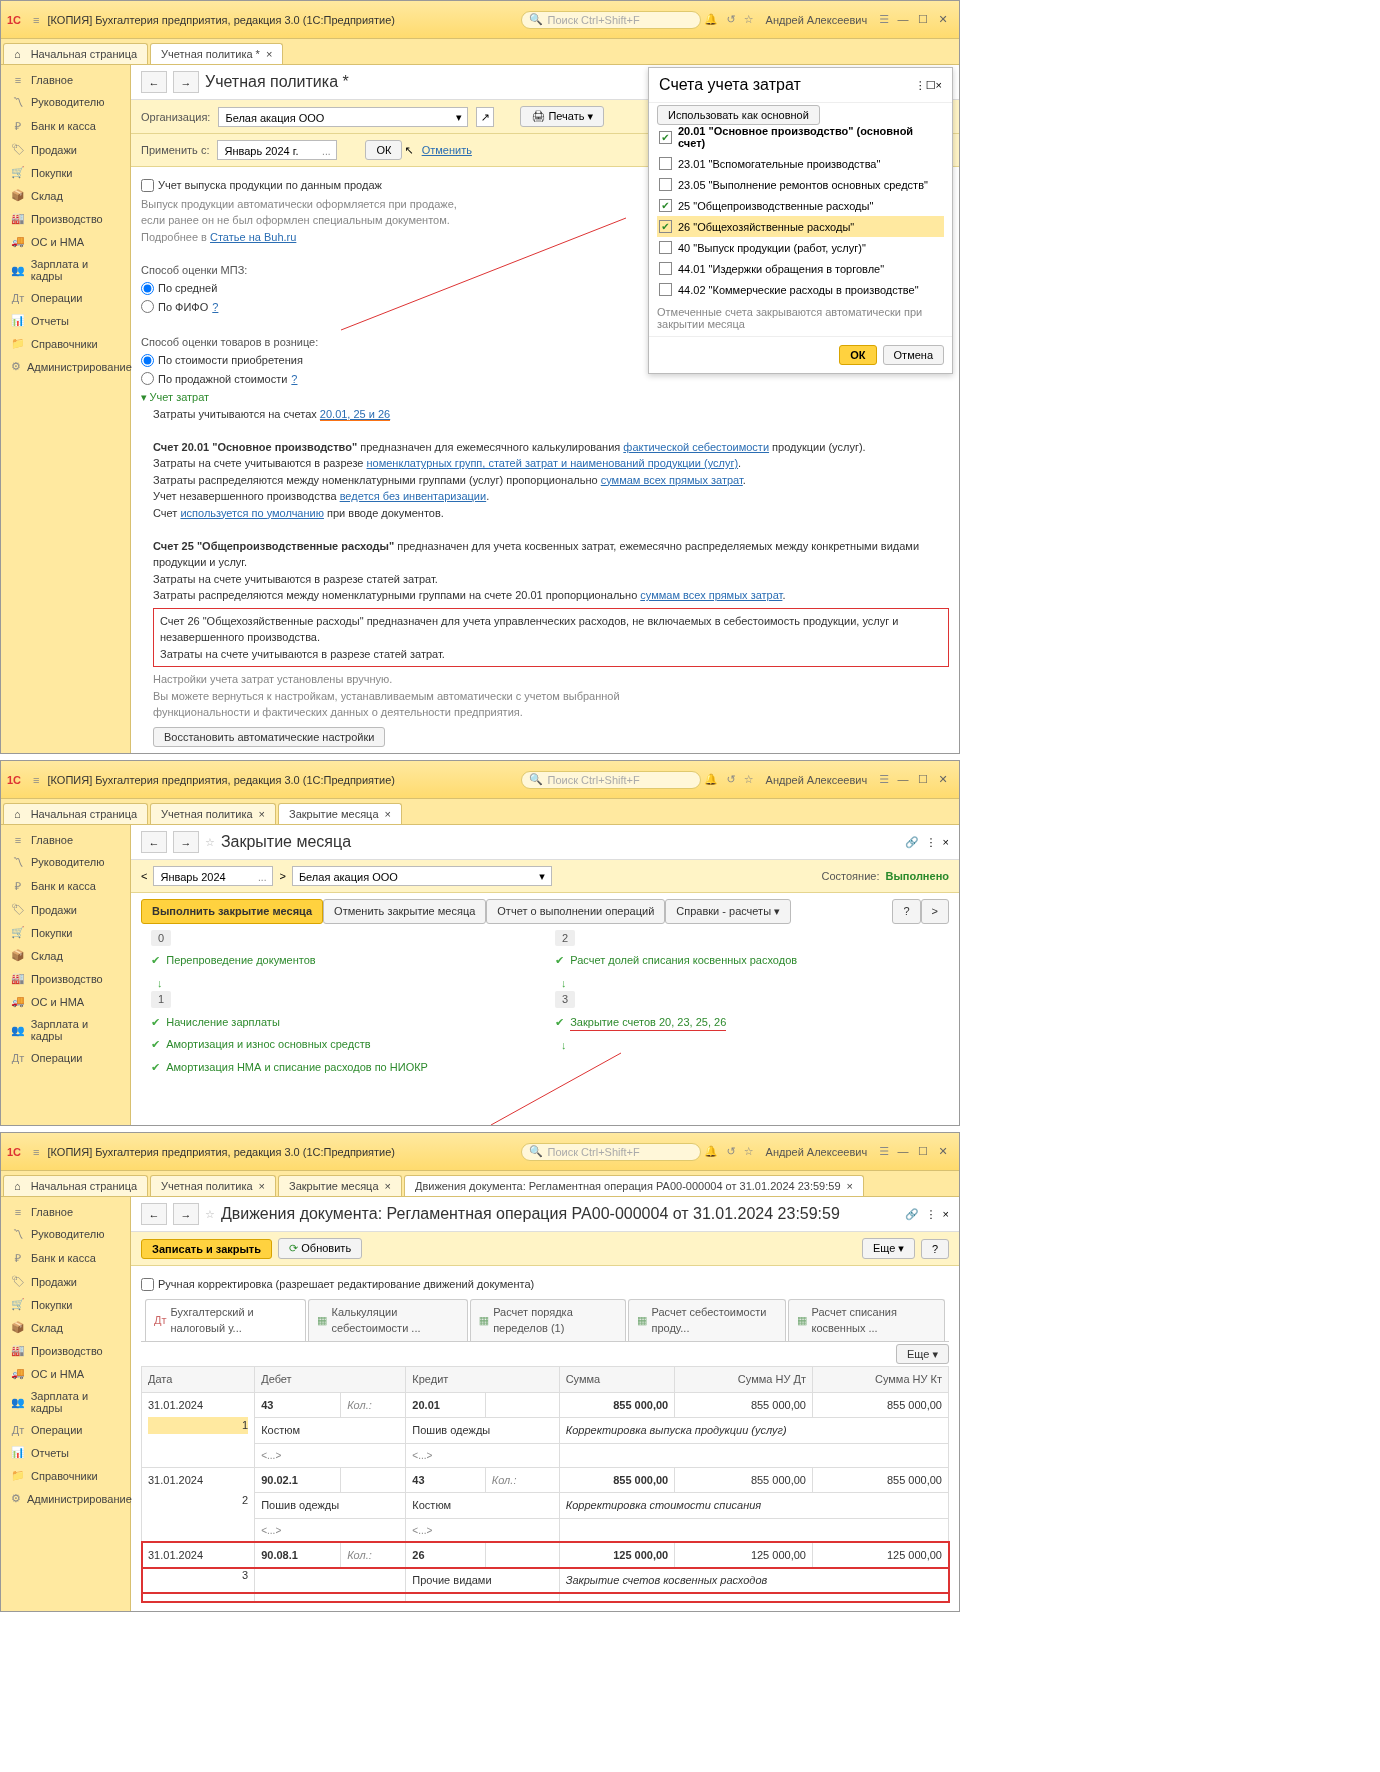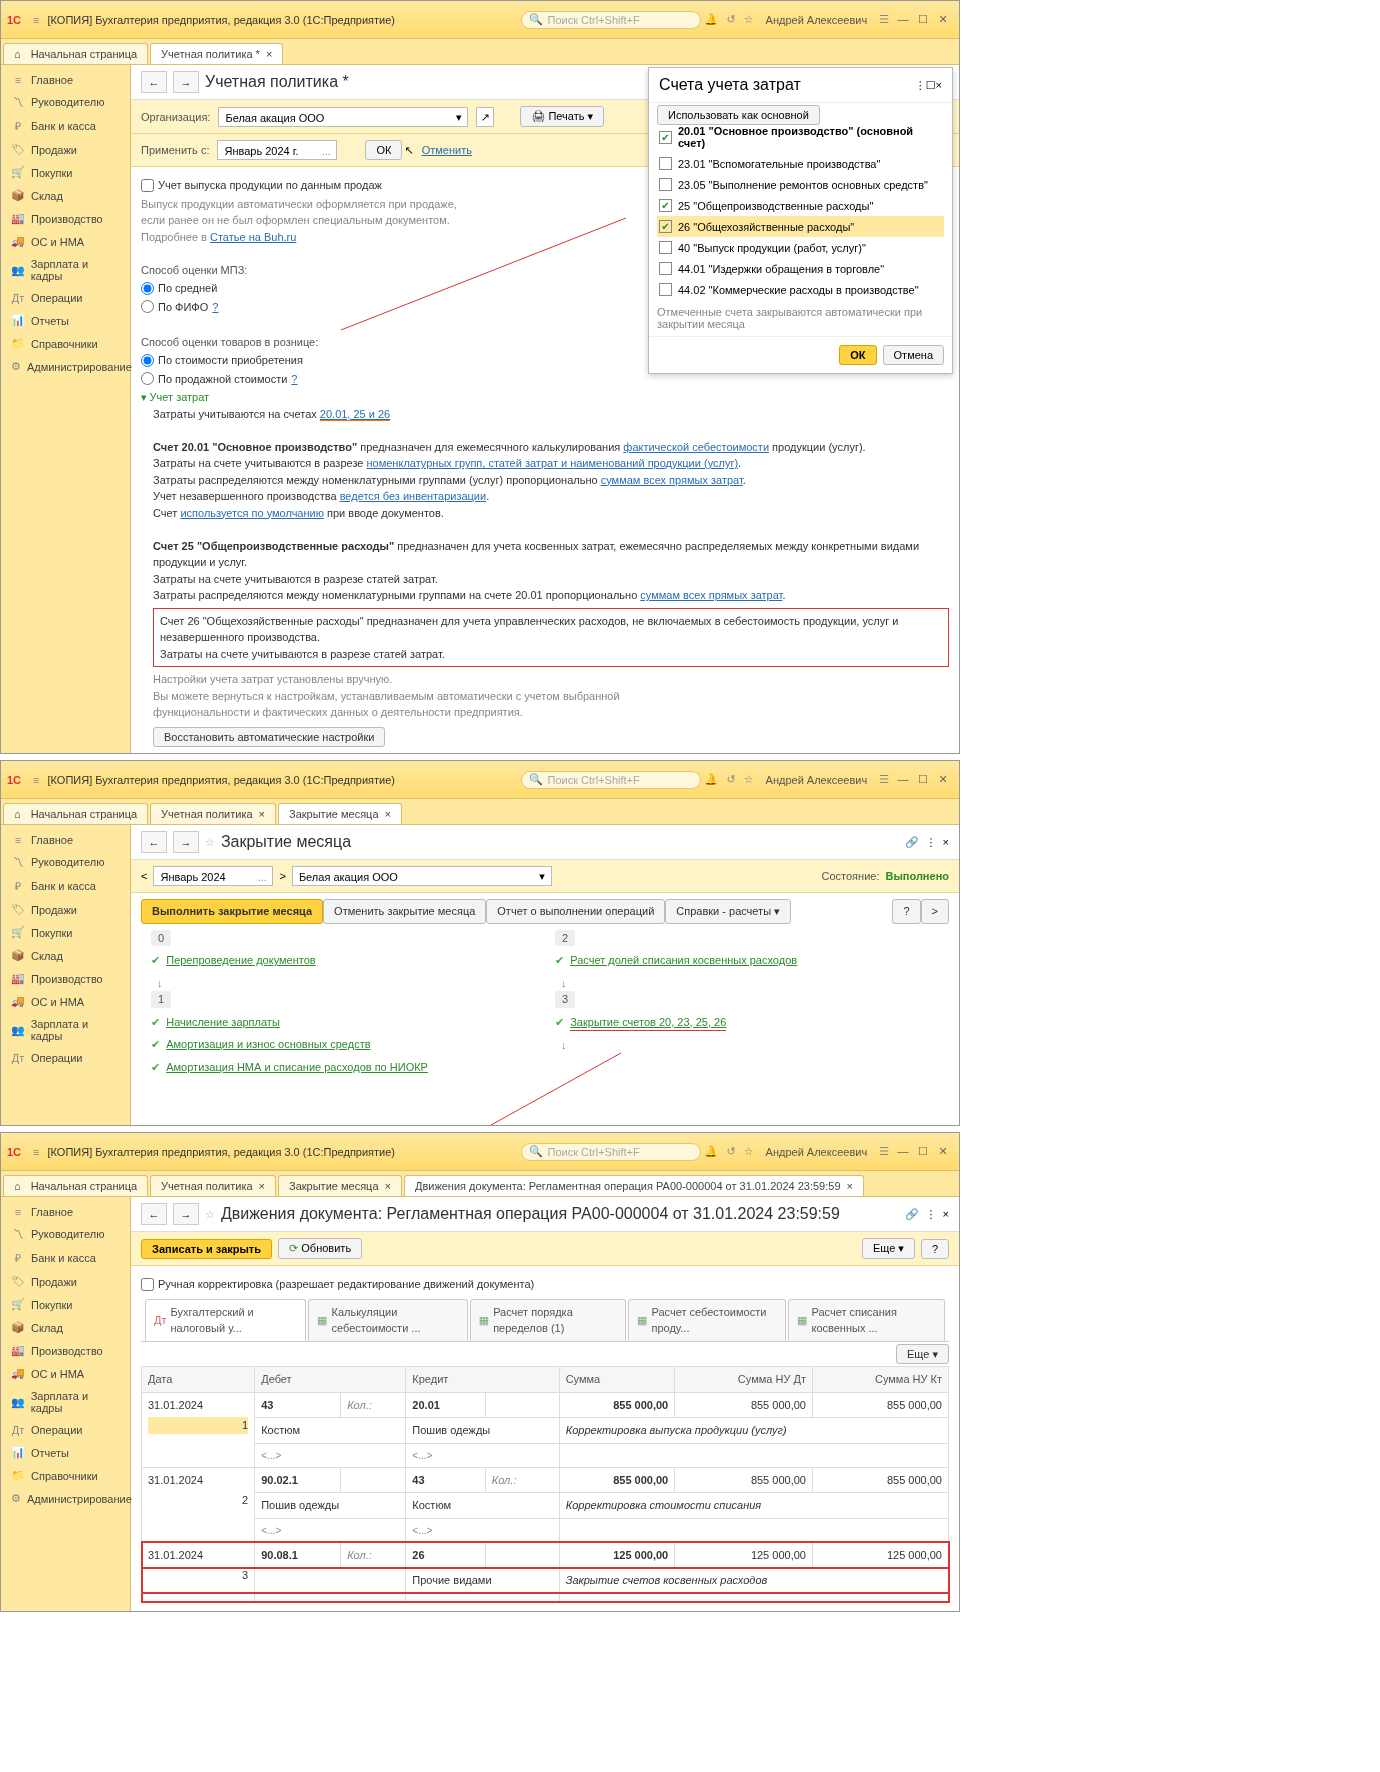--- a/index.html
+++ b/index.html
@@ -24,21 +24,21 @@
 .sb-item .ic{width:14px;text-align:center;color:#888}
 .main{flex:1;position:relative;padding:0}
 .toolbar{background:#fff;border-bottom:1px solid #ddd;padding:6px 10px;display:flex;align-items:center;gap:6px}
 .toolbar .navbtn{border:1px solid #ccc;background:#f6f6f6;width:26px;height:22px;display:flex;align-items:center;justify-content:center}
 .h1{font-size:16px;color:#333}
 .ybar{background:#fff4c6;border-bottom:1px solid #e5d58f;padding:6px 10px;display:flex;align-items:center;gap:8px}
 .field{border:1px solid #bbb;background:#fff;padding:2px 6px;height:20px;display:inline-flex;align-items:flex-end}
 .btn{border:1px solid #bbb;background:#f4f4f4;padding:3px 10px;border-radius:3px;cursor:pointer}
 .btn.yellow{background:#ffd23f;border-color:#d8a400;font-weight:bold}
 .link{color:#2a6db3;text-decoration:underline;cursor:pointer}
-.linkg{color:#2e8b2e;text-decoration:underline;cursor:pointer}
+.linkg{color:#2e8b2e;cursor:pointer}
 .content{padding:8px 10px;color:#333;line-height:1.5}
 .radio{display:flex;align-items:center;gap:4px;margin:2px 0}
 .radio input{margin:0}
 .muted{color:#888}
 .popup{position:absolute;top:2px;right:6px;width:305px;background:#fff;border:1px solid #bbb;box-shadow:0 2px 6px rgba(0,0,0,.2)}
 .popup .ph{padding:8px 10px;display:flex;align-items:center;border-bottom:1px solid #eee}
 .popup .ph .ptitle{font-size:16px;flex:1}
 .popup .pbody{padding:6px 8px}
 .chk{display:flex;align-items:center;gap:6px;padding:4px 2px}
 .chk.sel{background:#ffe9a0}

